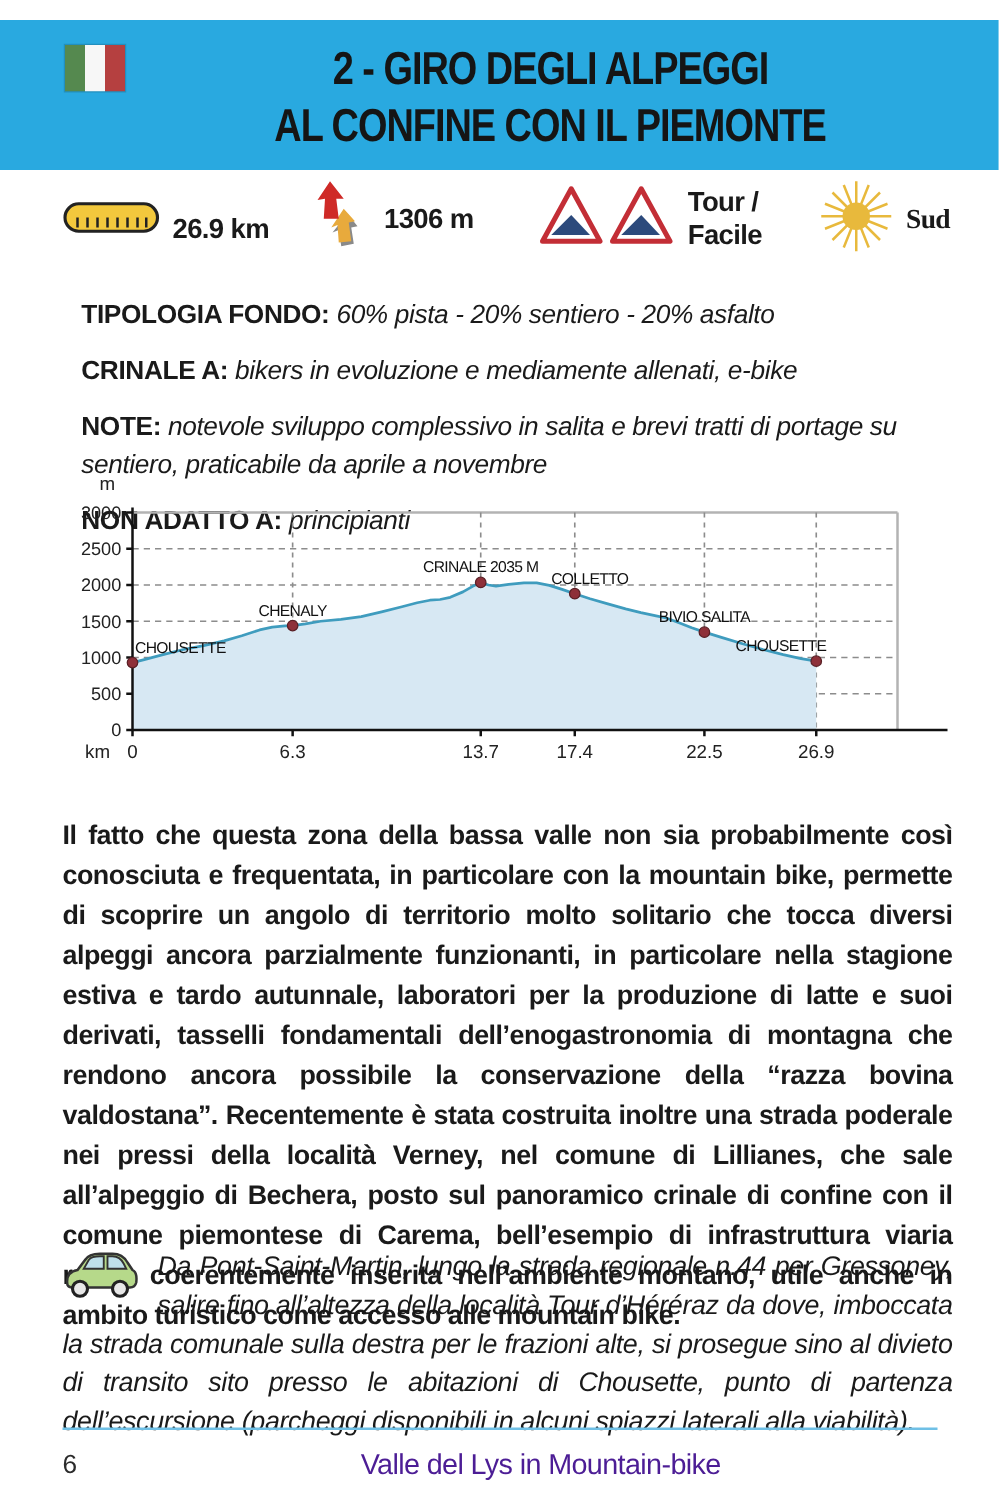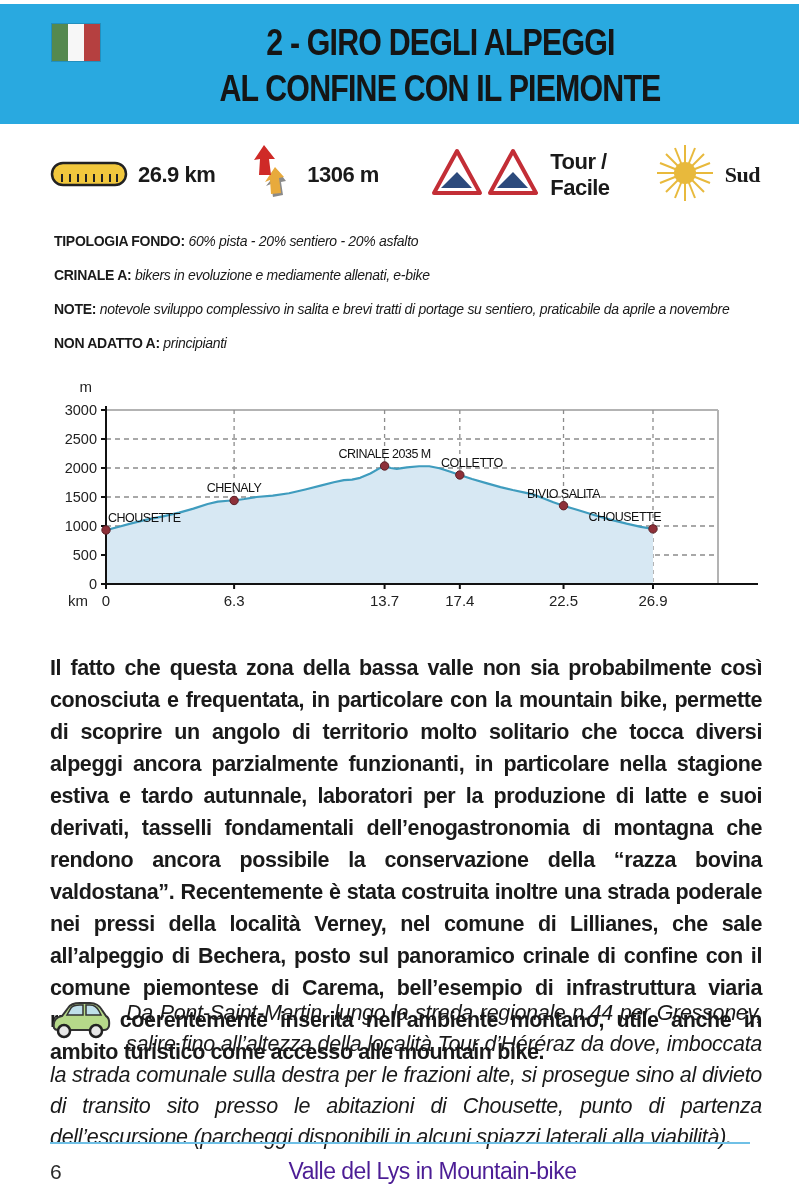--- a/index.html
+++ b/index.html
@@ -3,21 +3,21 @@
 <meta charset="utf-8">
 <style>
   html,body{margin:0;padding:0;}
   body{
     width:799px;height:1200px;background:#fff;
     font-family:"Liberation Sans",sans-serif;color:#1a1a1a;
     position:relative;overflow:hidden;
   }
   
   .header{
-    position:absolute;top:4px;left:0;width:799px;height:120px;
+    position:absolute;top:16px;left:0;width:799px;height:120px;
     background:#29a9e0;
   }
   .flag{
     position:absolute;top:20px;left:52px;width:48px;height:37px;
     display:flex;box-shadow:0 0 0 1px rgba(0,0,0,.15);
   }
   .flag>div{flex:1;}
   .flag .g{background:#55894f;}
   .flag .w{background:#f7f7f7;}
   .flag .r{background:#b54040;}
@@ -30,28 +30,28 @@
     letter-spacing:-1px;transform:scaleX(.82);transform-origin:center;
     white-space:nowrap;
   }
   
   .stats{
     position:absolute;top:140px;left:50px;width:710px;height:70px;
     display:flex;align-items:center;
   }
   .stat{display:flex;align-items:center;}
   .stat .txt{font-weight:bold;font-size:22px;letter-spacing:-.5px;}
-  .stat-distance{width:210px;}
+  .stat-distance{width:210px;align-items:flex-end;}
   .stat-elevation{width:185px;}
   .stat-difficulty{width:230px;}
   .stat-exposure{flex:1;font-family:Liberation Serif, serif;}
   .icon{display:inline-block;margin-right:10px;}
   
   .info{position:absolute;top:222px;left:50px;width:712px;}
-  .info p{margin:4px;font-size:14px;line-height:30px;letter-spacing:-.3px;}
+  .info p{margin:15px;font-size:21px;line-height:30px;letter-spacing:-.3px;}
   .info strong{font-weight:bold;}
   .info em{font-style:italic;font-weight:normal;}
   
   .chart{position:absolute;top:378px;left:58px;width:705px;height:245px;}
   
   .description{
     position:absolute;top:652px;left:50px;width:712px;
     font-weight:bold;font-size:21.5px;line-height:32px;text-align:justify;
     letter-spacing:-.4px;
   }

